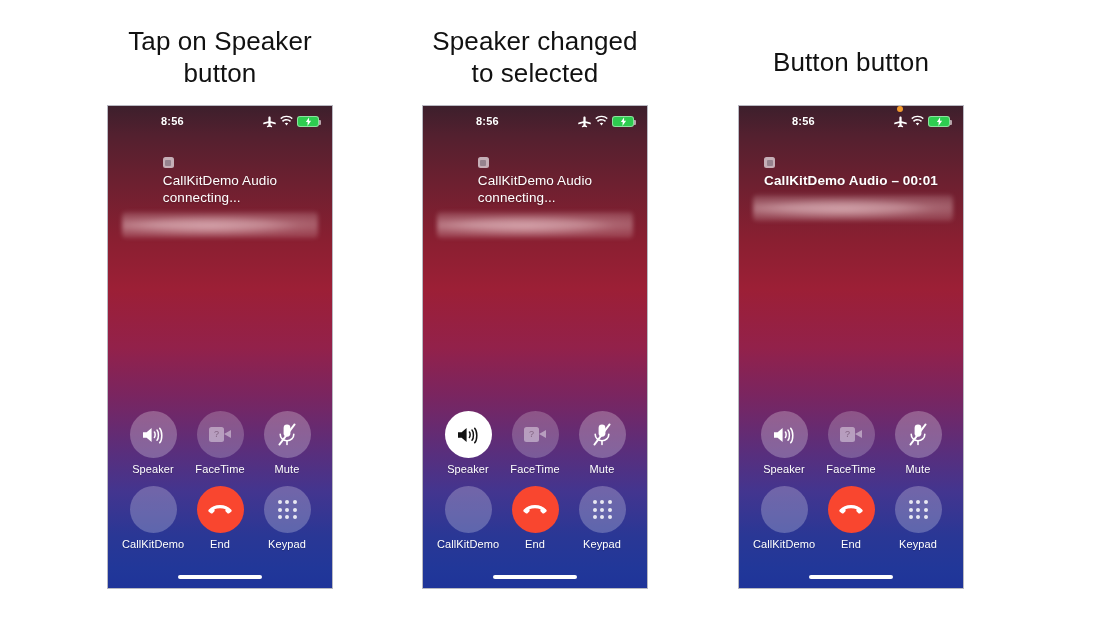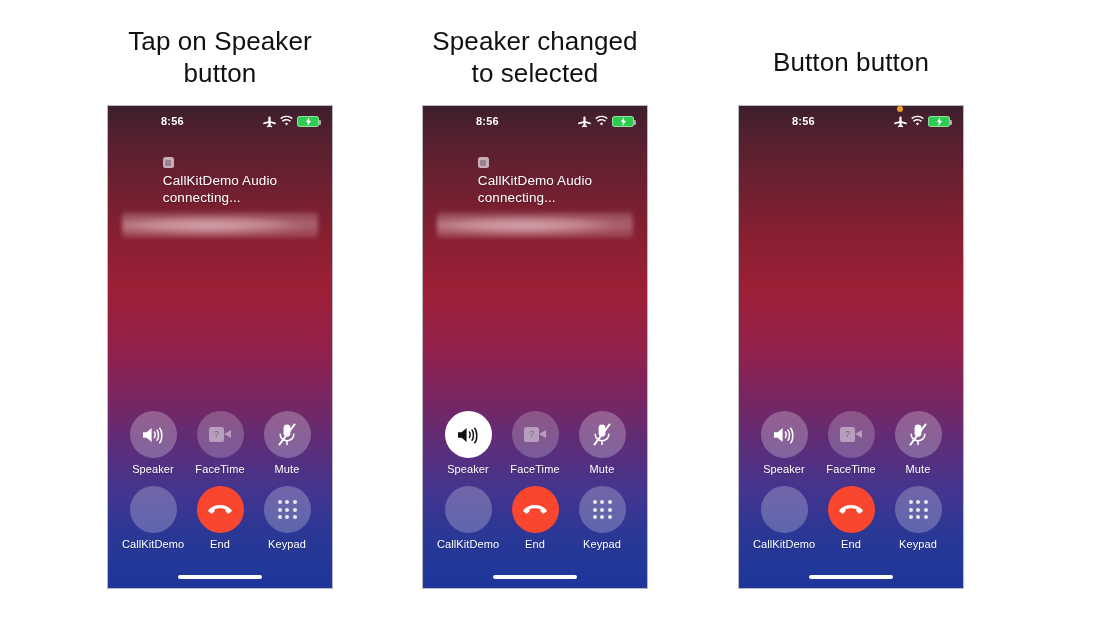--- a/index.html
+++ b/index.html
@@ -471,20 +471,28 @@
     <path fill="#ffffff" d="M8 1.6c2.5 0 4.8 1 6.5 2.5l1.2-1.4A11 11 0 0 0 8 -.2 11 11 0 0 0 .3 2.7l1.2 1.4A9.4 9.4 0 0 1 8 1.6z"></path>
   </svg>
             </span>
        <span class="batt">
               <svg viewBox="0 0 8 10" aria-hidden="true">
                 <path fill="#ffffff" d="M4.7 0L1 5.6h2.1L2.8 10 7 4.2H4.6z"></path>
               </svg>
             </span>
      </div>
         </div>
+        <div class="callinfo"><div class="callinfo-line">
+       <span class="app-chip"></span>
+       <span class="callinfo-text single">
+         <span>CallKitDemo Audio – 00:01</span>
+         
+       </span>
+     </div>
+     <div class="redaction w3"></div></div>
         <div class="controls">
           <div class="ctl-row">
             <div class="ctl">
               <div class="ctl-circle ">
            <svg width="24" height="20" viewBox="0 0 24 20" aria-hidden="true">
     <path class="ic-w" d="M2 7.2h3.6L10.6 3v14L5.6 12.8H2z"></path>
     <path class="ic-stroke-w" stroke-width="1.5" stroke-linecap="round" d="M13.4 7.1c1 1.1 1 4.2 0 5.3"></path>
     <path class="ic-stroke-w" stroke-width="1.5" stroke-linecap="round" d="M16 5.1c1.9 2.1 1.9 8 0 10.1"></path>
     <path class="ic-stroke-w" stroke-width="1.5" stroke-linecap="round" d="M18.7 3.2c2.8 3 2.8 11.6 0 14.6"></path>
   </svg>

